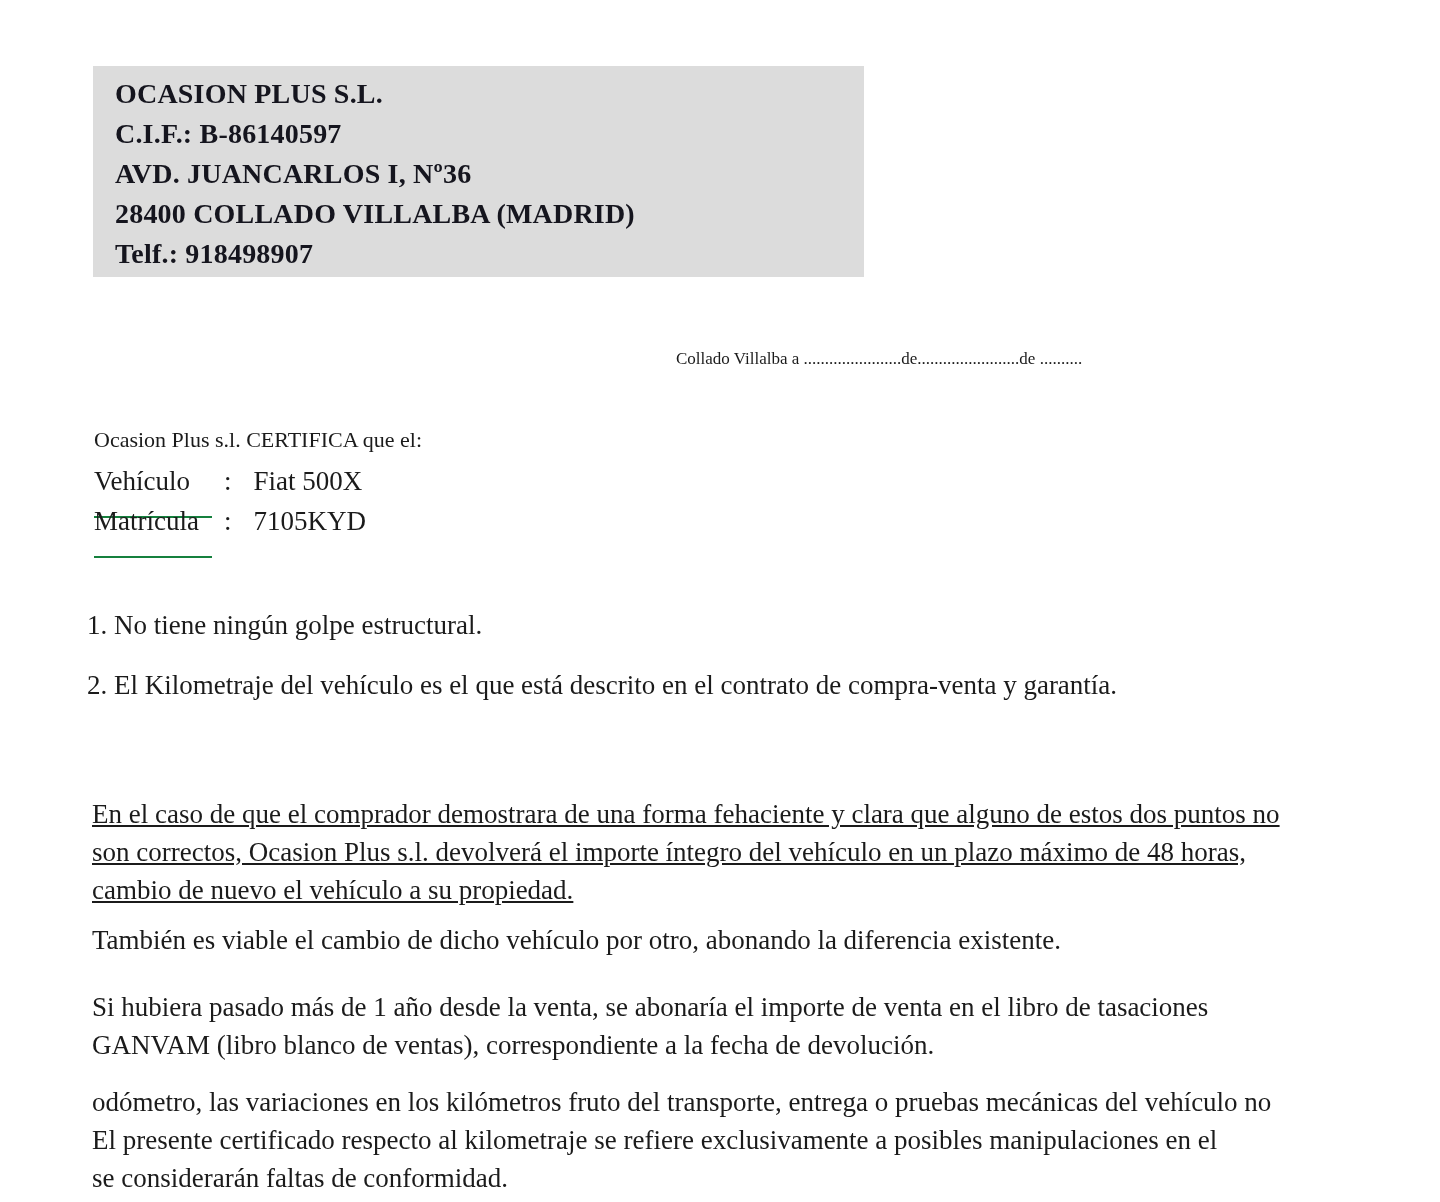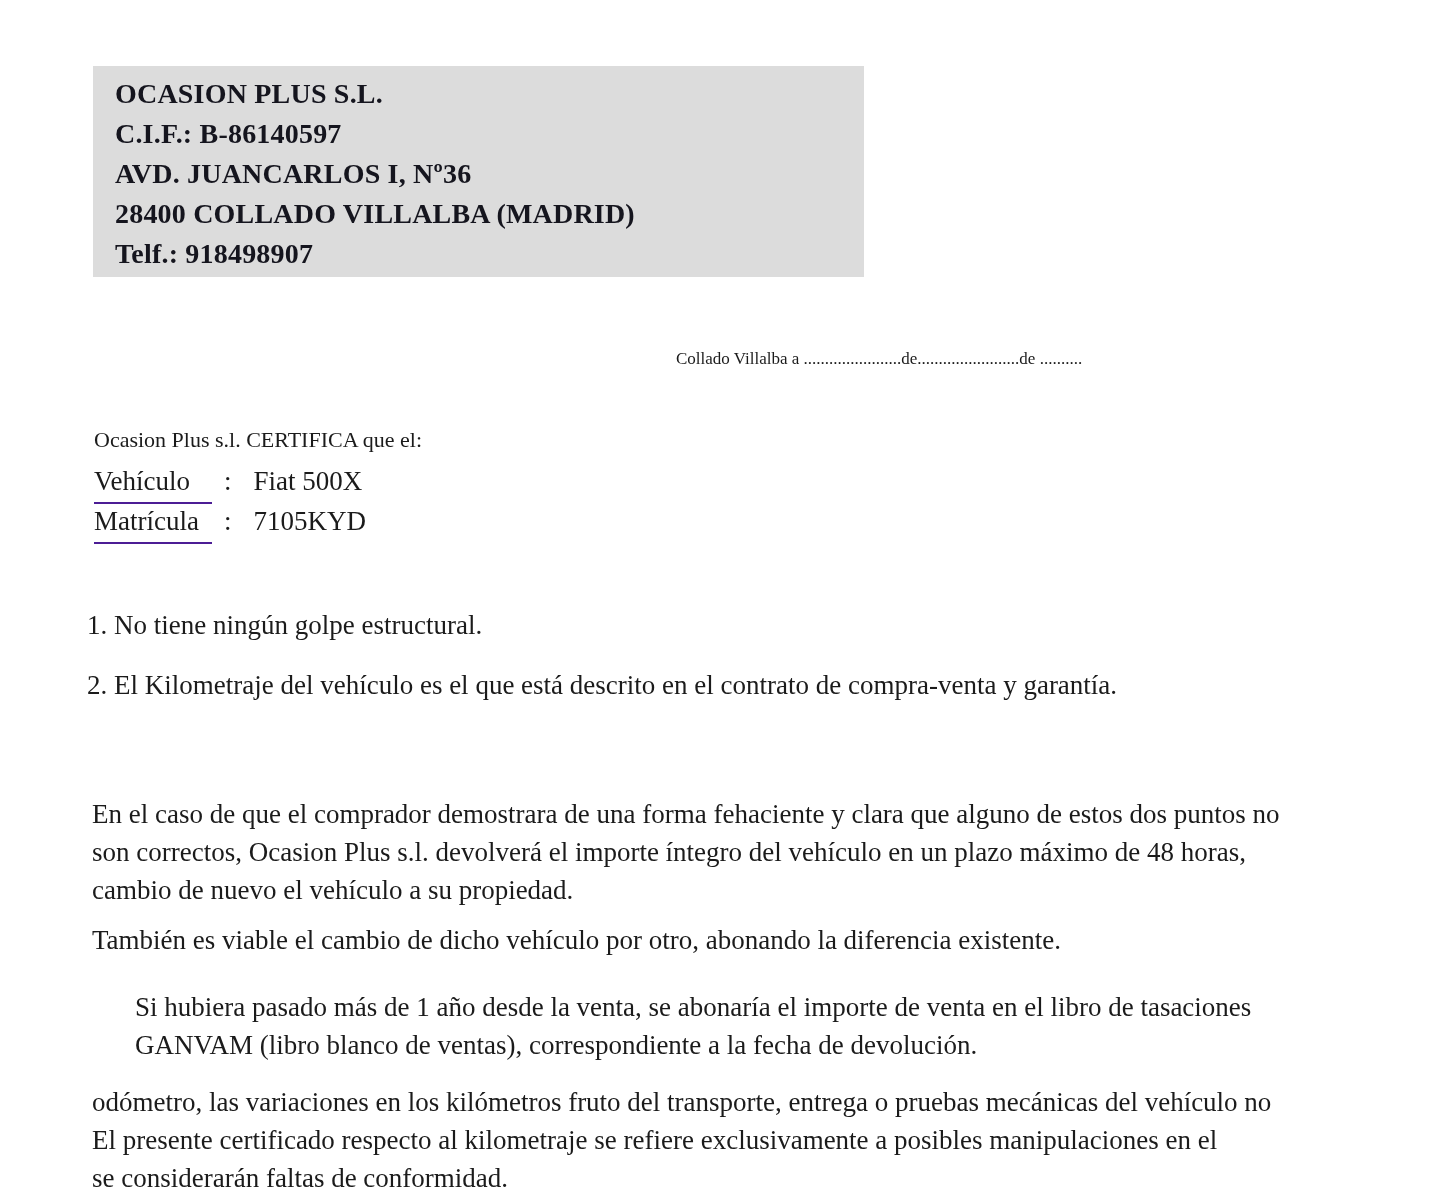--- a/index.html
+++ b/index.html
@@ -56,45 +56,45 @@
     position: absolute;
     left: 94px;
     font-size: 27px;
     white-space: nowrap;
   }
   .field-vehiculo { top: 466px; }
   .field-matricula { top: 506px; }
   .field-label {
     display: inline-block;
     width: 118px;
-    border-bottom: 2px solid #4c1d95;
-    padding-bottom: 5px;
+    border-bottom: 2px solid #15803d;
+    padding-bottom: 19px;
   }
   .field-sep { margin-left: 12px; }
   .field-value { margin-left: 22px; }
   
   .numbered {
     position: absolute;
     left: 87px;
     font-size: 27px;
     white-space: nowrap;
   }
   .item-1 { top: 610px; }
   .item-2 { top: 670px; }
   
   .para {
     position: absolute;
     left: 92px;
     font-size: 27px;
     line-height: 38px;
   }
   .para .line { white-space: nowrap; }
-  .para-1 { top: 795px; }
+  .para-1 { top: 795px; text-decoration: underline; }
   .para-2 { top: 921px; }
-  .para-3 { top: 988px; margin-left: 43px; }
+  .para-3 { top: 988px; }
   .para-4 { top: 1083px; }
 </style>
 </head>
 <body>
 
 <div class="page">
 
   <div class="header-box">
     <div class="header-line">OCASION PLUS S.L.</div>
     <div class="header-line">C.I.F.: B-86140597</div>

